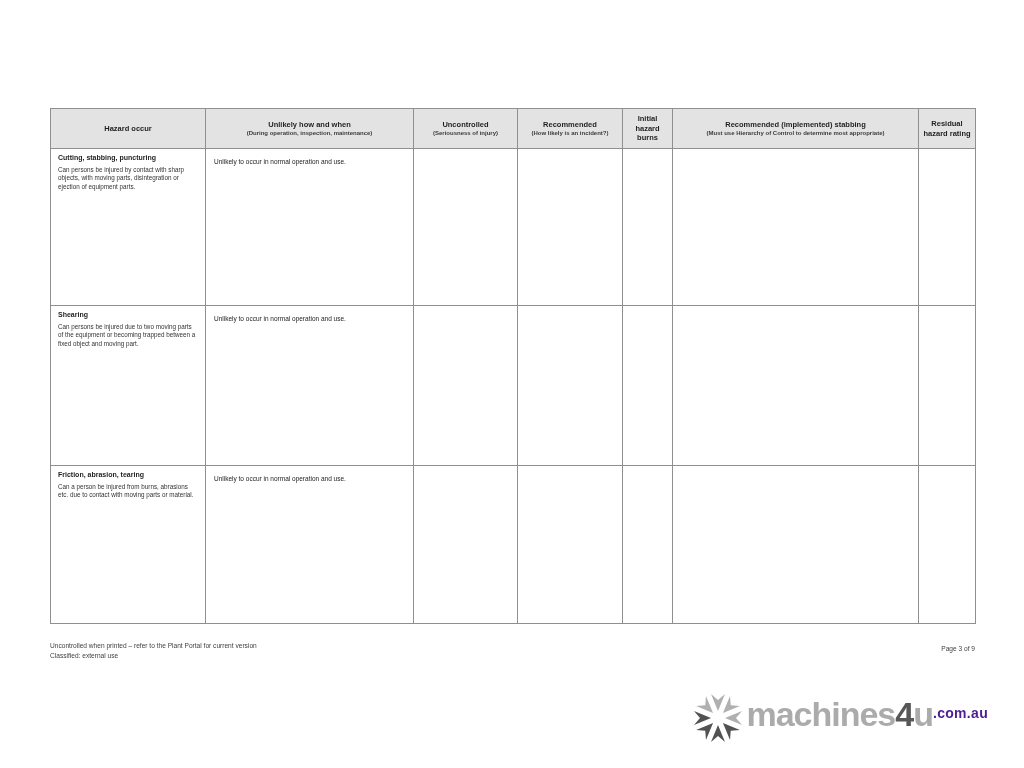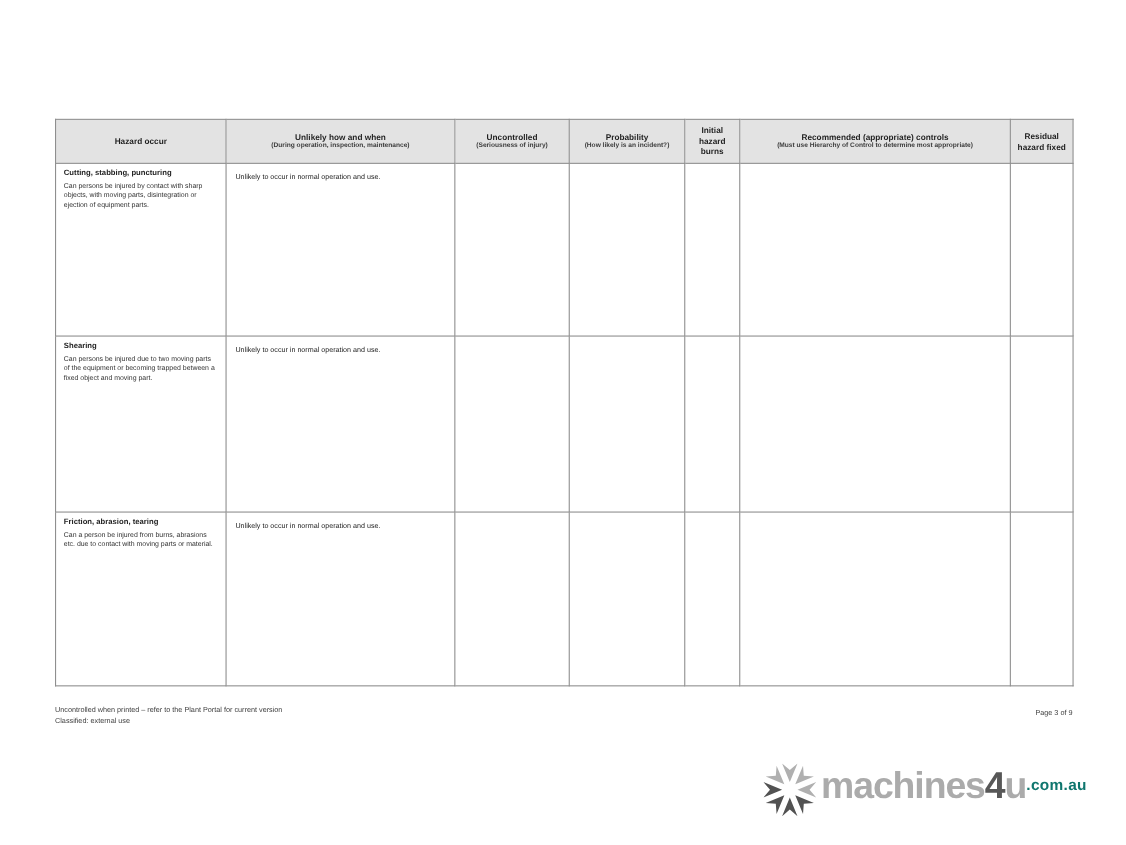--- a/index.html
+++ b/index.html
@@ -67,32 +67,32 @@
         </th>
         <th>
           <div class="h-title">Unlikely how and when</div>
           <div class="h-sub">(During operation, inspection, maintenance)</div>
         </th>
         <th>
           <div class="h-title">Uncontrolled</div>
           <div class="h-sub">(Seriousness of injury)</div>
         </th>
         <th>
-          <div class="h-title">Probability</div>
+          <div class="h-title">Recommended</div>
           <div class="h-sub">(How likely is an incident?)</div>
         </th>
         <th>
           <div class="h-title">Initial hazard burns</div>
         </th>
         <th>
-          <div class="h-title">Recommended (appropriate) controls</div>
+          <div class="h-title">Recommended (implemented) stabbing</div>
           <div class="h-sub">(Must use Hierarchy of Control to determine most appropriate)</div>
         </th>
         <th>
-          <div class="h-title">Residual hazard fixed</div>
+          <div class="h-title">Residual hazard rating</div>
         </th>
       </tr>
     </thead>
     <tbody>
       <tr class="row-a">
         <td class="hz-cell">
           <div class="hz-title">Cutting, stabbing, puncturing</div>
           <div class="hz-desc">Can persons be injured by contact with sharp objects, with moving parts, disintegration or ejection of equipment parts.</div>
         </td>
         <td class="desc-cell">Unlikely to occur in normal operation and use.</td>
@@ -145,17 +145,17 @@
         <path class="spoke-dark" transform="rotate(180)" d="M 0 -7 L -7 -24 L 0 -18 L 7 -24 Z" fill="#525252"></path>
         <path class="spoke-dark" transform="rotate(225)" d="M 0 -7 L -7 -24 L 0 -18 L 7 -24 Z" fill="#525252"></path>
         <path class="spoke-dark" transform="rotate(270)" d="M 0 -7 L -7 -24 L 0 -18 L 7 -24 Z" fill="#525252"></path>
         <path class="spoke-light" transform="rotate(315)" d="M 0 -7 L -7 -24 L 0 -18 L 7 -24 Z" fill="#b0b0b0"></path>
       </g>
     </svg>
     <div class="wm-text-block">
       <div class="wm-main">
         <span class="wm-light" style="color: rgb(171, 171, 171);">machines</span><span class="wm-four" style="color: rgb(87, 87, 87);">4</span><span class="wm-light" style="color: rgb(171, 171, 171);">u</span>
       </div>
-      <div class="wm-domain" style="color: #0f766e;">.com.au</div>
+      <div class="wm-domain" style="color: #4c1d95;">.com.au</div>
     </div>
   </div>
 
 </div>
 
 </body></html>

